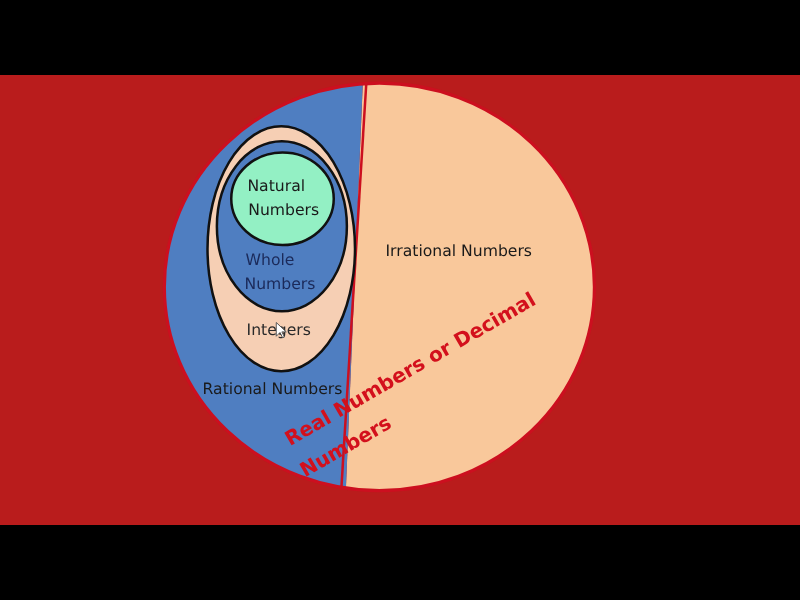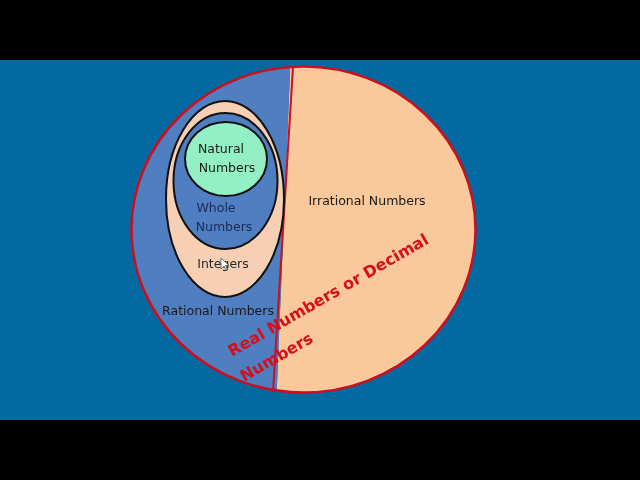--- a/index.html
+++ b/index.html
@@ -7,21 +7,21 @@
     width: 640px; height: 480px; overflow: hidden;
     background: #000000;
     position: relative;
     font-family: "DejaVu Sans", sans-serif;
   }
   .bar { position: absolute; left: 0; width: 640px; background: #000000; }
   .bar.top { top: 0; height: 60px; }
   .bar.bottom { top: 420px; height: 60px; }
   .canvas {
     position: absolute; left: 0; top: 60px; width: 640px; height: 360px;
-    background: #0369a1;
+    background: #b91c1c;
   }
   svg { position: absolute; left: 0; top: 0; }
   .lbl { font-family: "DejaVu Sans", sans-serif; font-size: 12.5px; }
   .real { font-family: "DejaVu Sans", sans-serif; font-size: 16px; font-weight: bold; }
 </style>
 </head>
 <body>
 
 <div class="bar top"></div>
 

